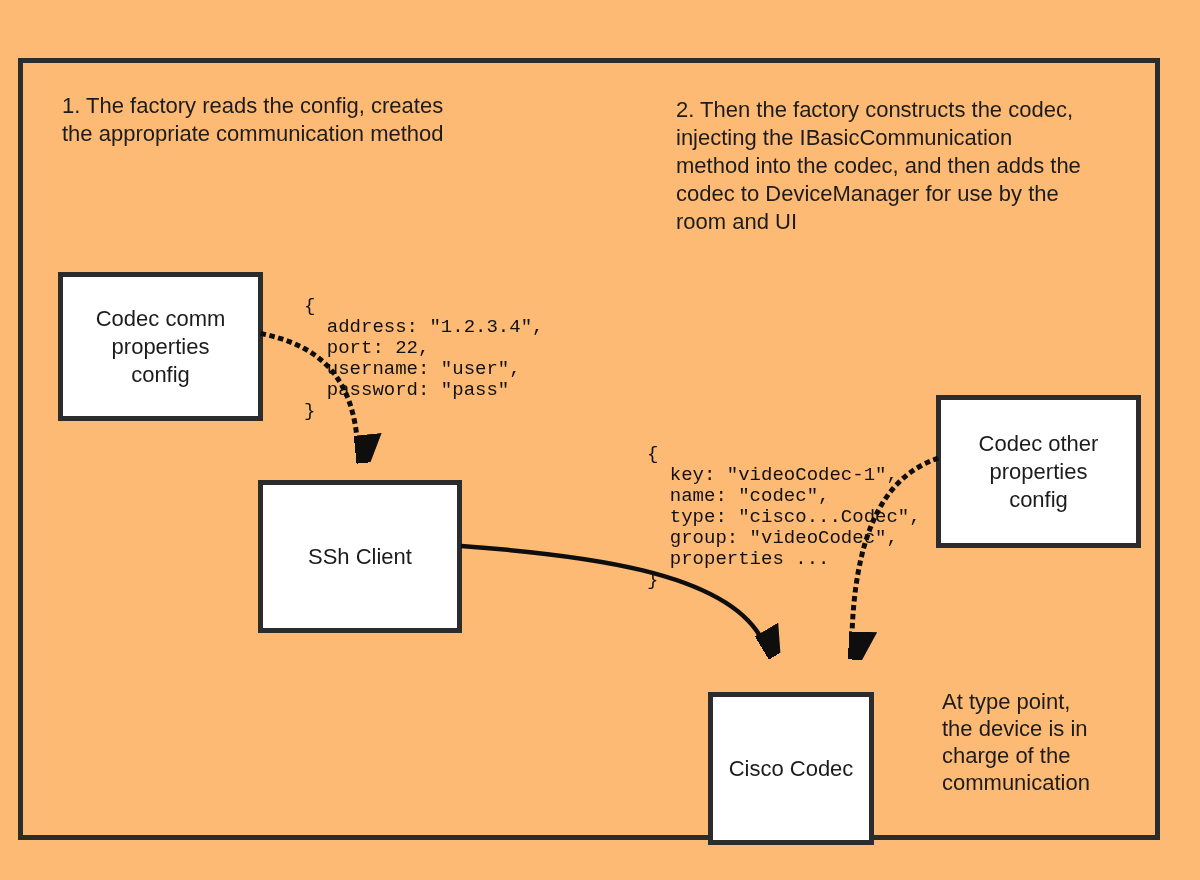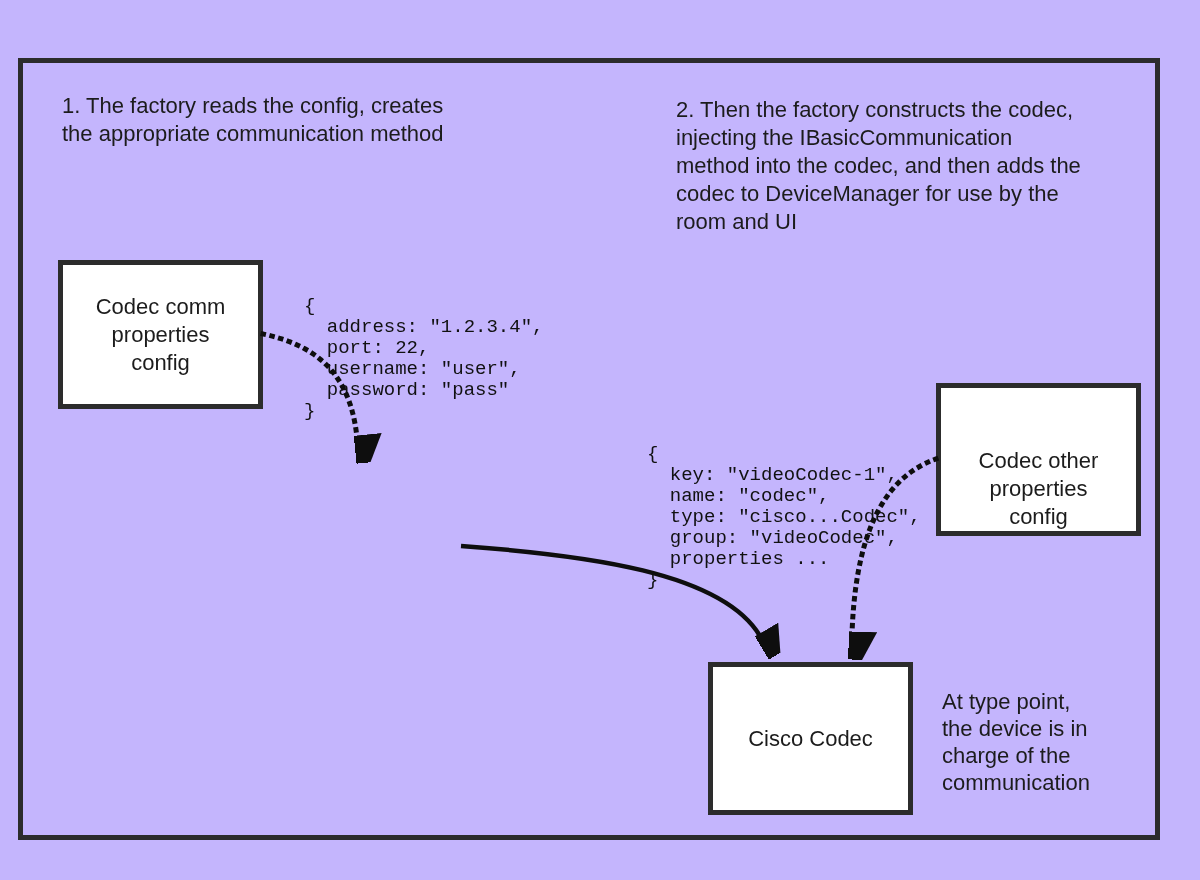--- a/index.html
+++ b/index.html
@@ -8,21 +8,21 @@
     background: #ffffff;
     width: 1200px;
     height: 880px;
     overflow: hidden;
     font-family: "Liberation Sans", sans-serif;
   }
   #canvas {
     position: relative;
     width: 1200px;
     height: 880px;
-    background: #c4b5fd;
+    background: #fdba74;
   }
   .frame {
     position: absolute;
     left: 18px;
     top: 58px;
     width: 1132px;
     height: 772px;
     border: 5px solid #2c2c2c;
     background: transparent;
   }
@@ -42,25 +42,26 @@
     background: #ffffff;
     box-sizing: border-box;
     display: flex;
     align-items: center;
     justify-content: center;
     text-align: center;
     color: #1c1c1c;
     font-size: 22px;
     line-height: 28px;
     white-space: pre-line;
+    margin-top: 12px;
   }
   #box-codec-comm-config  { left: 58px;  top: 260px; width: 205px; height: 149px; }
   #box-ssh-client         { left: 258px; top: 468px; width: 204px; height: 153px; }
-  #box-codec-other-config { left: 936px; top: 383px; width: 205px; height: 153px; align-items: flex-end; }
-  #box-cisco-codec        { left: 708px; top: 662px; width: 205px; height: 153px; }
+  #box-codec-other-config { left: 936px; top: 383px; width: 205px; height: 153px; }
+  #box-cisco-codec        { left: 708px; top: 680px; width: 166px; height: 153px; }
   .code {
     position: absolute;
     margin: 0;
     color: #111111;
     font-family: "Liberation Mono", "DejaVu Sans Mono", monospace;
     font-size: 19px;
     line-height: 21px;
     white-space: pre;
   }
   #code-comm-properties  { left: 304px; top: 296px; }
@@ -93,20 +94,23 @@
 the device is in
 charge of the
 communication</div>
 
   <div class="shape-box" id="box-codec-comm-config">
     <span>Codec comm
 properties
 config</span>
   </div>
 
+  <div class="shape-box" id="box-ssh-client">
+    <span>SSh Client</span>
+  </div>
 
   <div class="shape-box" id="box-codec-other-config">
     <span>Codec other
 properties
 config</span>
   </div>
 
   <div class="shape-box" id="box-cisco-codec">
     <span>Cisco Codec</span>
   </div>

